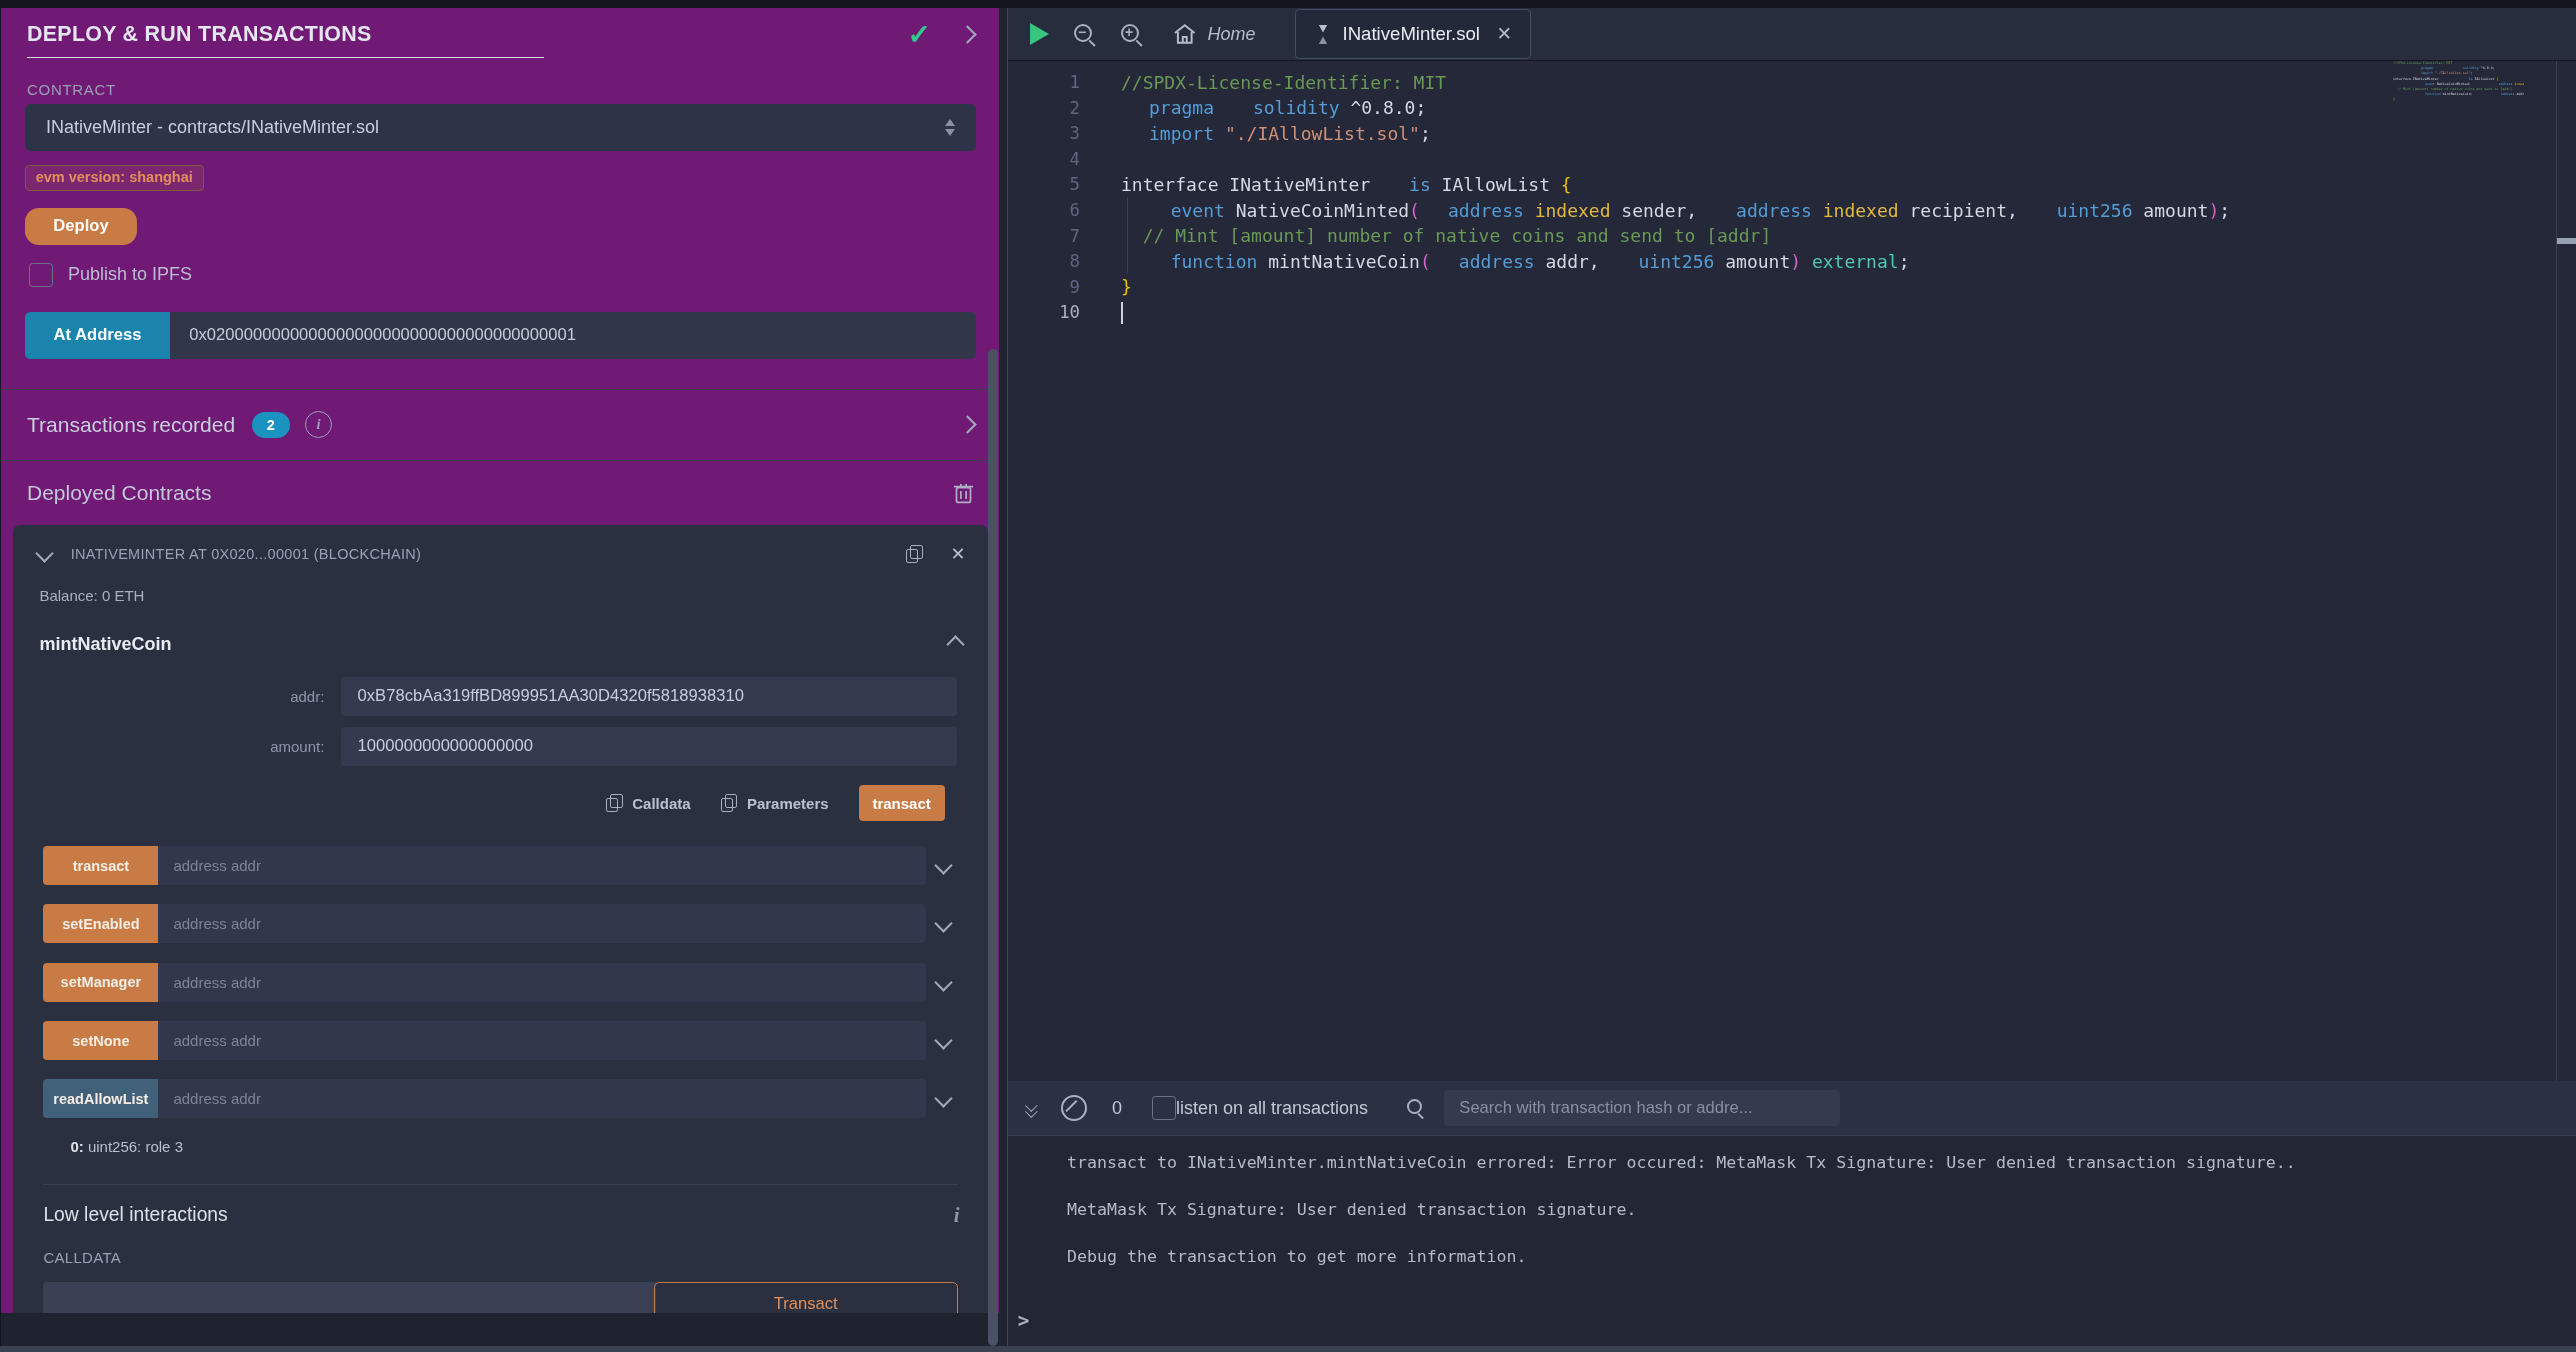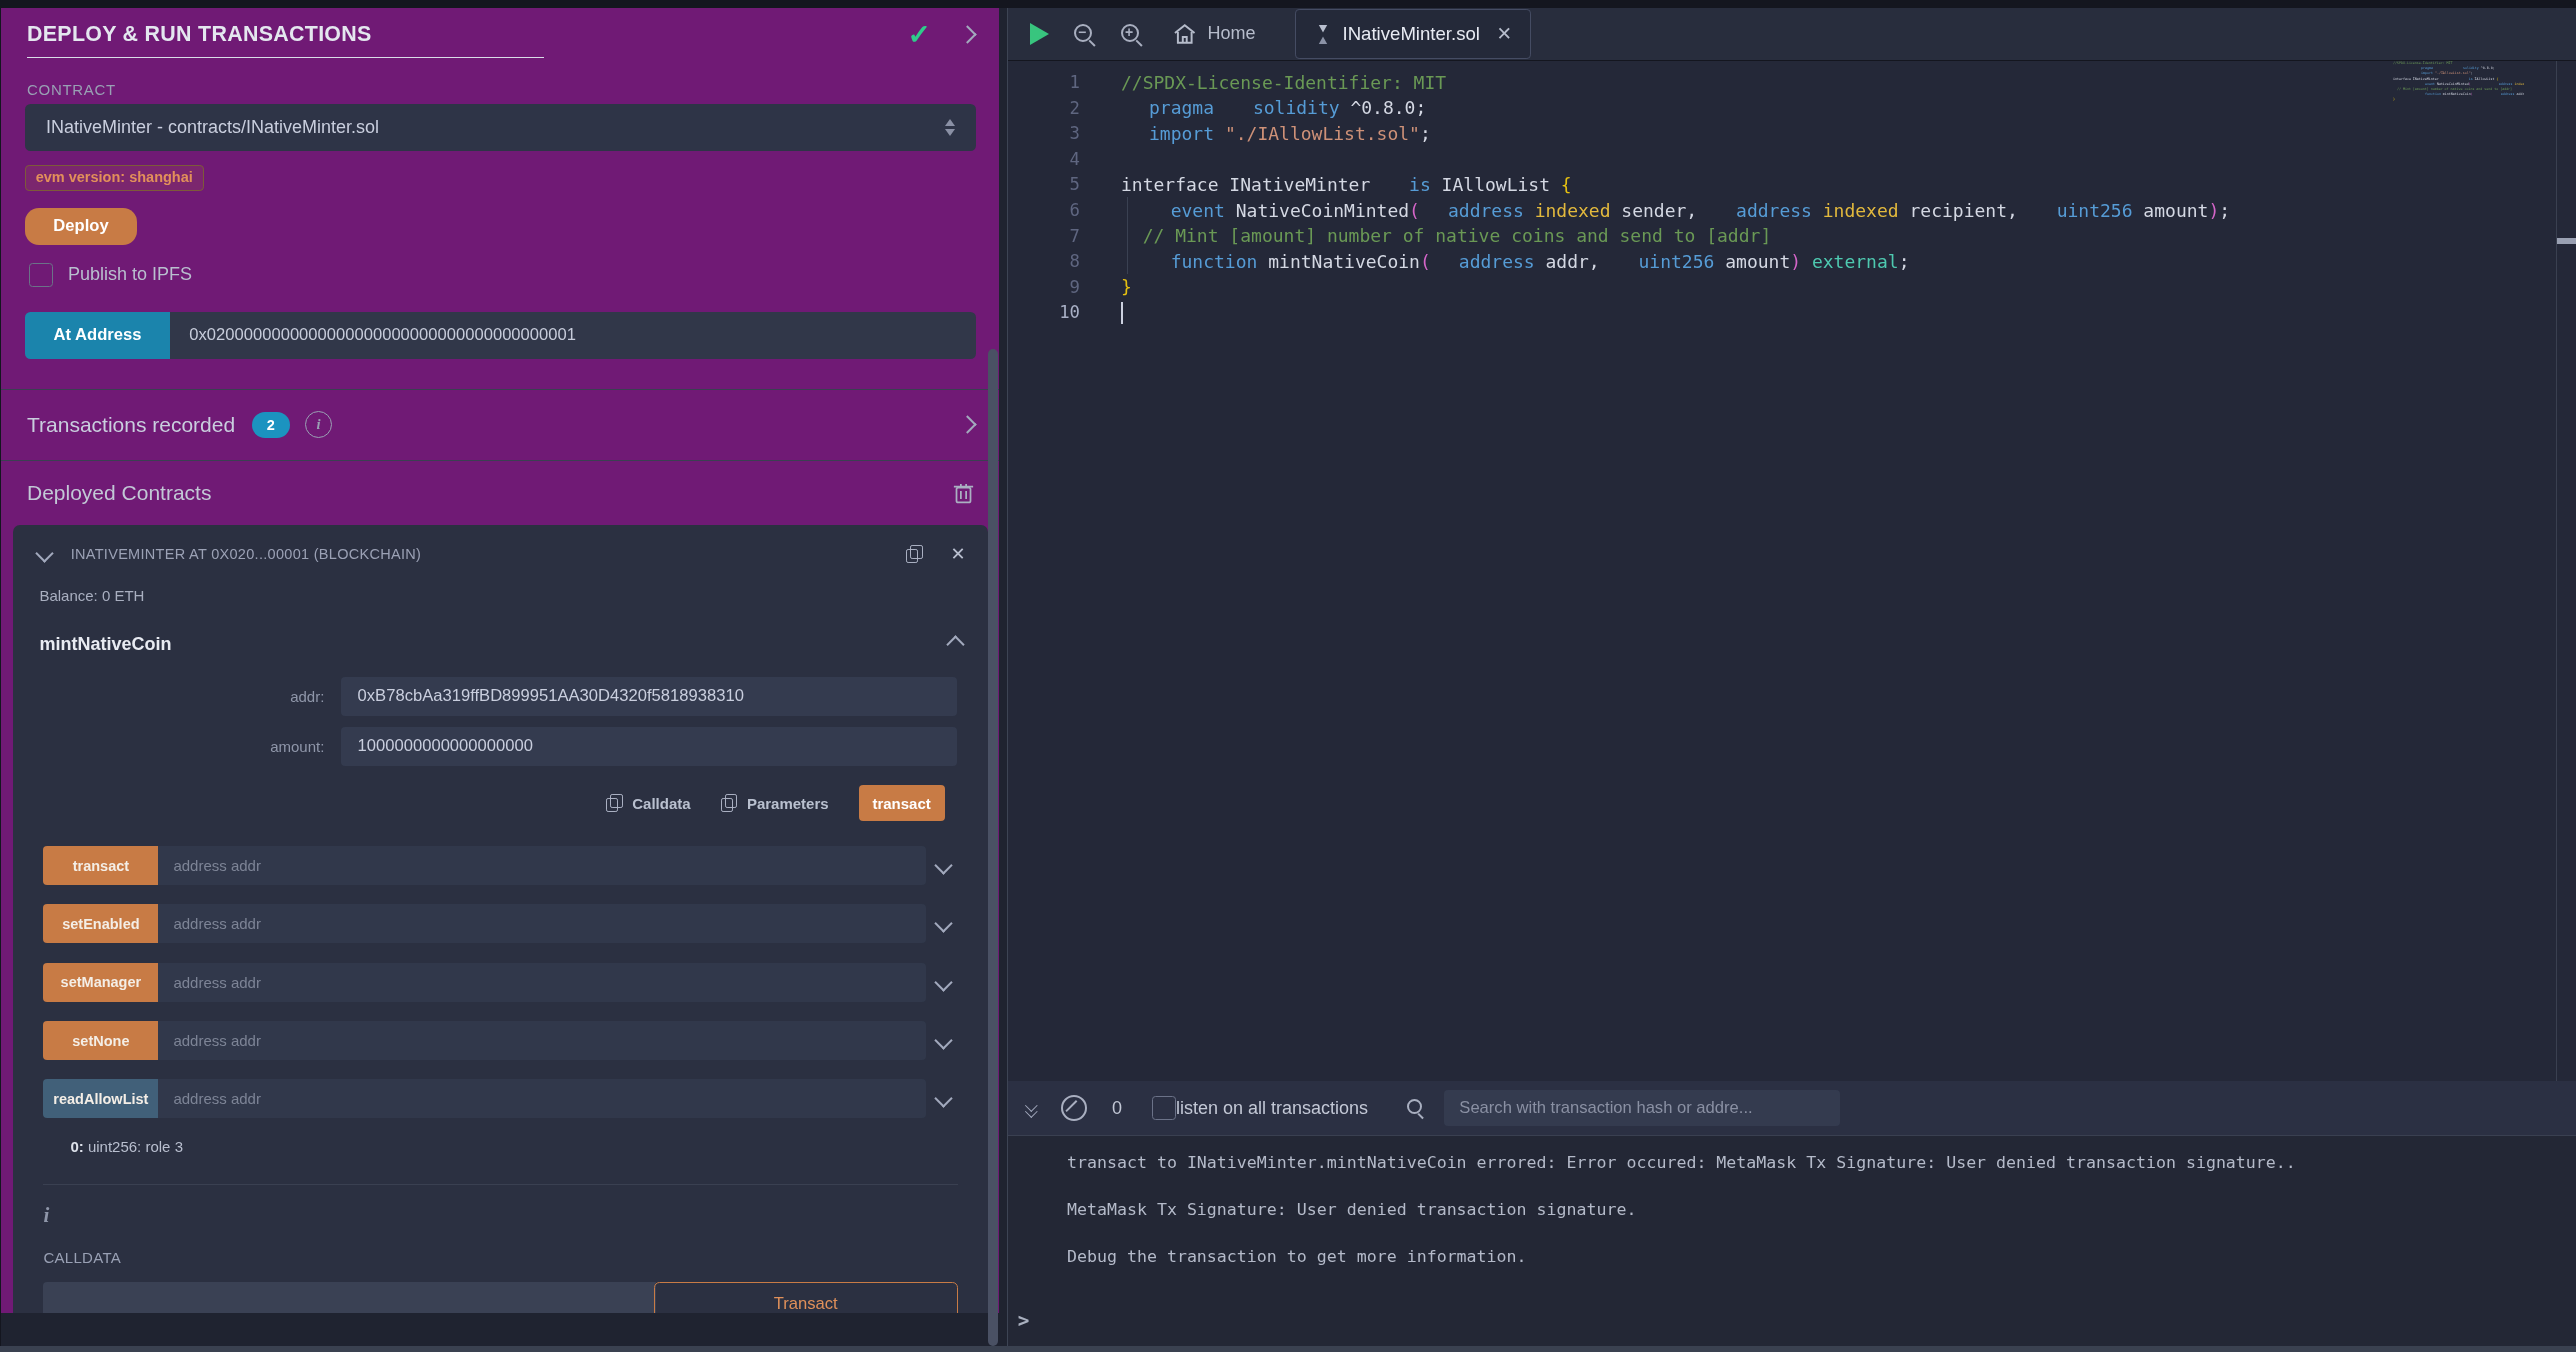--- a/index.html
+++ b/index.html
@@ -92,21 +92,21 @@
   .calldata-input{flex:1;background:#3a4154;border:none;border-radius:4.1px 0 0 4.1px;outline:none;}
   .transact-outline{flex:0 0 302px;border:1.7px solid #c87b45;border-radius:5.5px;color:#e0905a;font-size:16.6px;display:flex;align-items:center;justify-content:center;background:transparent;margin-left:-2.8px;}
   .panel-bottom{position:absolute;left:0;top:1305px;width:999px;height:47px;background:#1f2330;}
   .panel-scrollbar{position:absolute;left:988px;top:349px;width:10.4px;height:997px;background:#4a5164;border-radius:5.5px;}
   .vsplit{position:absolute;left:999px;top:8.3px;width:8.3px;height:1338px;background:#1f2330;border-right:1.4px solid #3d4454;}
 
   
   .tabbar{position:absolute;left:1008px;top:8.3px;width:1568px;height:52px;background:#282d3d;display:flex;align-items:center;}
   .play-ic{width:0;height:0;border-top:11.7px solid transparent;border-bottom:11.7px solid transparent;border-left:19.3px solid #38c57e;margin-left:22px;}
   .tabbar .mag{margin-left:23.5px;}
-  .home-tab{display:flex;align-items:flex-start;gap:11px;margin-left:30px;color:#b6bccb;font-size:18px;}
+  .home-tab{display:flex;align-items:flex-end;gap:11px;margin-left:30px;color:#b6bccb;font-size:18px;font-style:italic;}
   .file-tab{display:flex;align-items:center;gap:11px;margin-left:39px;height:48px;padding:0 18px;background:#242939;border:1px solid #454c63;border-radius:4.1px;color:#e8ebf3;font-size:18.6px;}
   .file-tab .close-x{color:#b6bccb;font-size:18.6px;margin-left:5.5px;}
 
   .editor{position:absolute;left:1008px;top:61px;width:1568px;height:1020px;background:#242838;}
   .code-lines{padding-top:8.3px;position:relative;}
   .code-line{display:flex;height:25.6px;align-items:center;font-size:18px;}
   .code-line .ln{flex:0 0 72px;text-align:right;padding-right:26px;color:#5f6680;font-family:"DejaVu Sans Mono",monospace;font-size:17.3px;}
   .code-line .ln.active{color:#a9b0c6;}
   .code-line .lt{white-space:pre;font-family:"DejaVu Sans Mono",monospace;padding-left:15px;}
   .tk-com{color:#6a9955;} .tk-kw{color:#569cd6;margin-left:28px;} .tk-str{color:#ce9178;} .tk-pl{color:#d4d8e3;}
@@ -267,20 +267,21 @@
             </span>
           </div>
         </div>
 
       <div class="result-line">
         <b>0:</b><span> uint256: role 3</span>
       </div>
 
       <div class="lowlevel-divider"></div>
       <div class="lowlevel-head">
+        <span class="lowlevel-title">Low level interactions</span>
         <span class="ll-i">i</span>
       </div>
       <div class="calldata-label">CALLDATA</div>
       <div class="calldata-row">
         <input class="calldata-input" style="">
         <span class="transact-outline">Transact</span>
       </div>
     </div>
 
     <div class="panel-bottom"></div>

